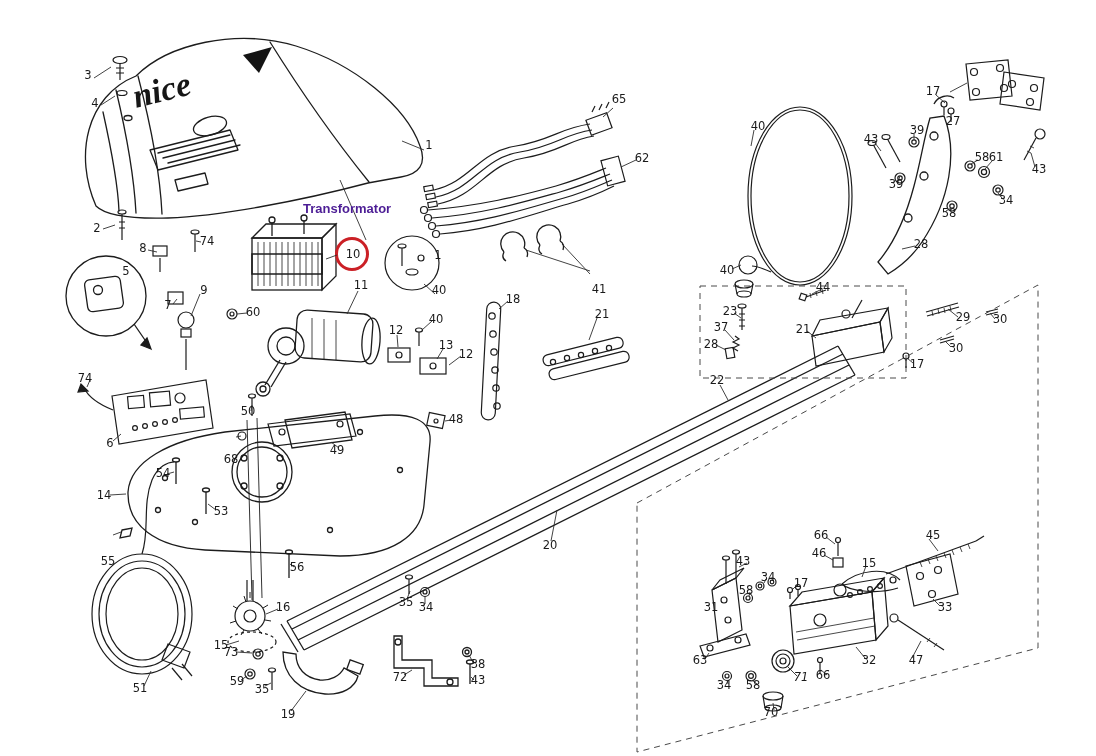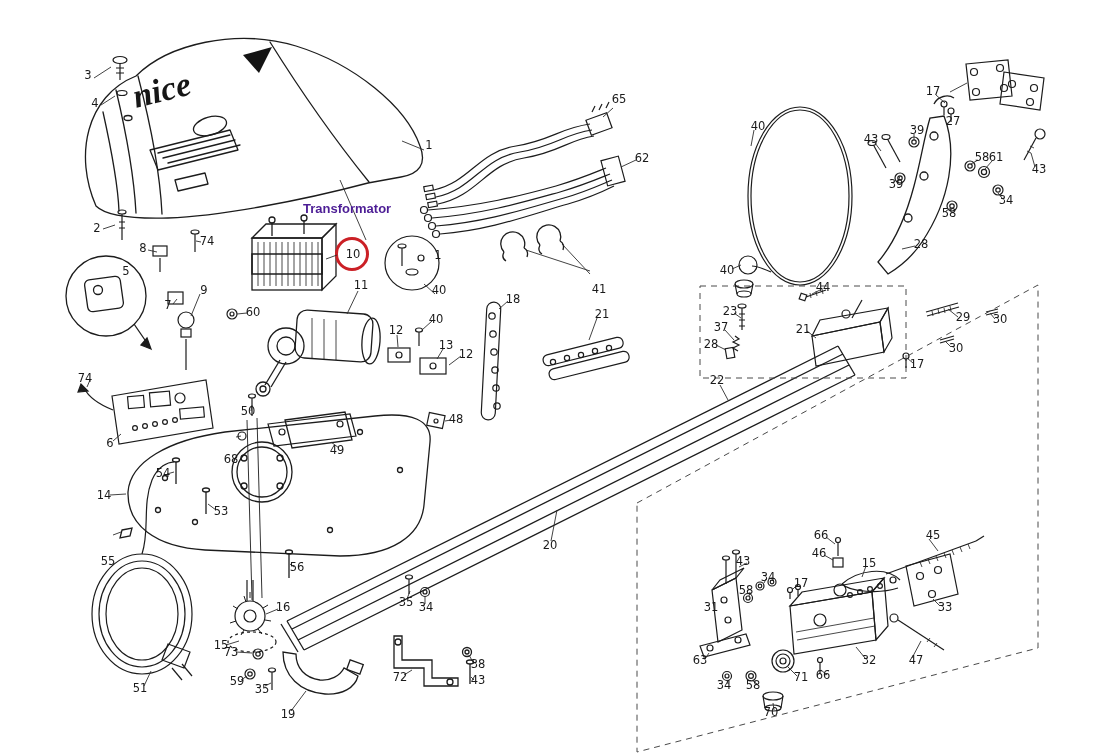--- a/index.html
+++ b/index.html
@@ -601,17 +601,17 @@
       <span class="part-label" style="left: 746px; top: 591px;">58</span>
       <span class="part-label" style="left: 869px; top: 564px;">15</span>
       <span class="part-label" style="left: 711px; top: 608px;">31</span>
       <span class="part-label" style="left: 945px; top: 608px;">33</span>
       <span class="part-label" style="left: 700px; top: 661px;">63</span>
       <span class="part-label" style="left: 869px; top: 661px;">32</span>
       <span class="part-label" style="left: 916px; top: 661px;">47</span>
       <span class="part-label" style="left: 724px; top: 686px;">34</span>
       <span class="part-label" style="left: 753px; top: 686px;">58</span>
       <span class="part-label" style="left: 823px; top: 676px;">66</span>
-      <span class="part-label" style="left: 801px; top: 678px;">71</span>
+      <span class="part-label" style="left: 801px; top: 678px; font-style: italic;">71</span>
       <span class="part-label" style="left: 771px; top: 713px;">70</span>
     </div>
 
 </div>
 
 </body></html>

